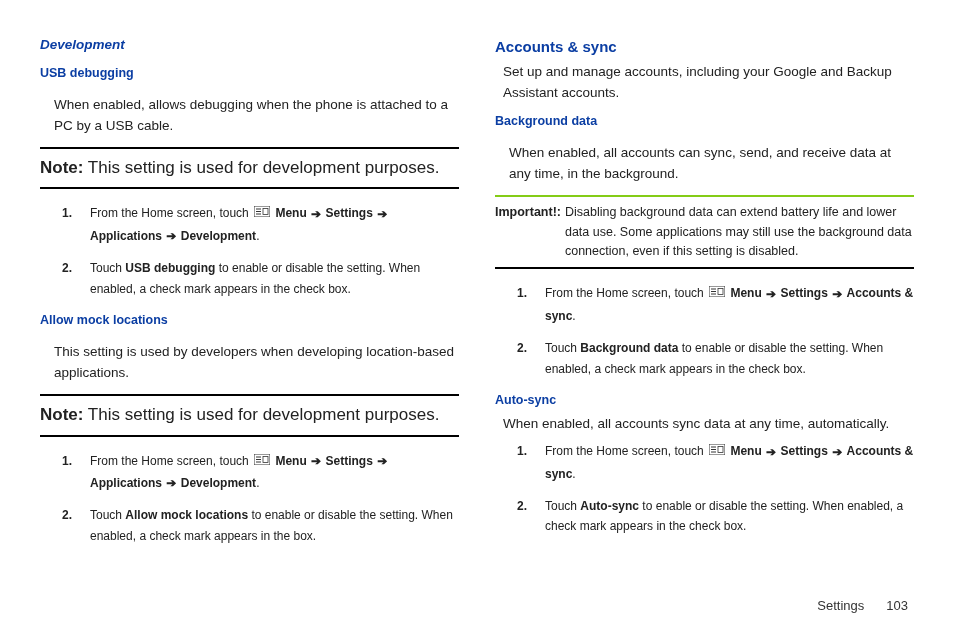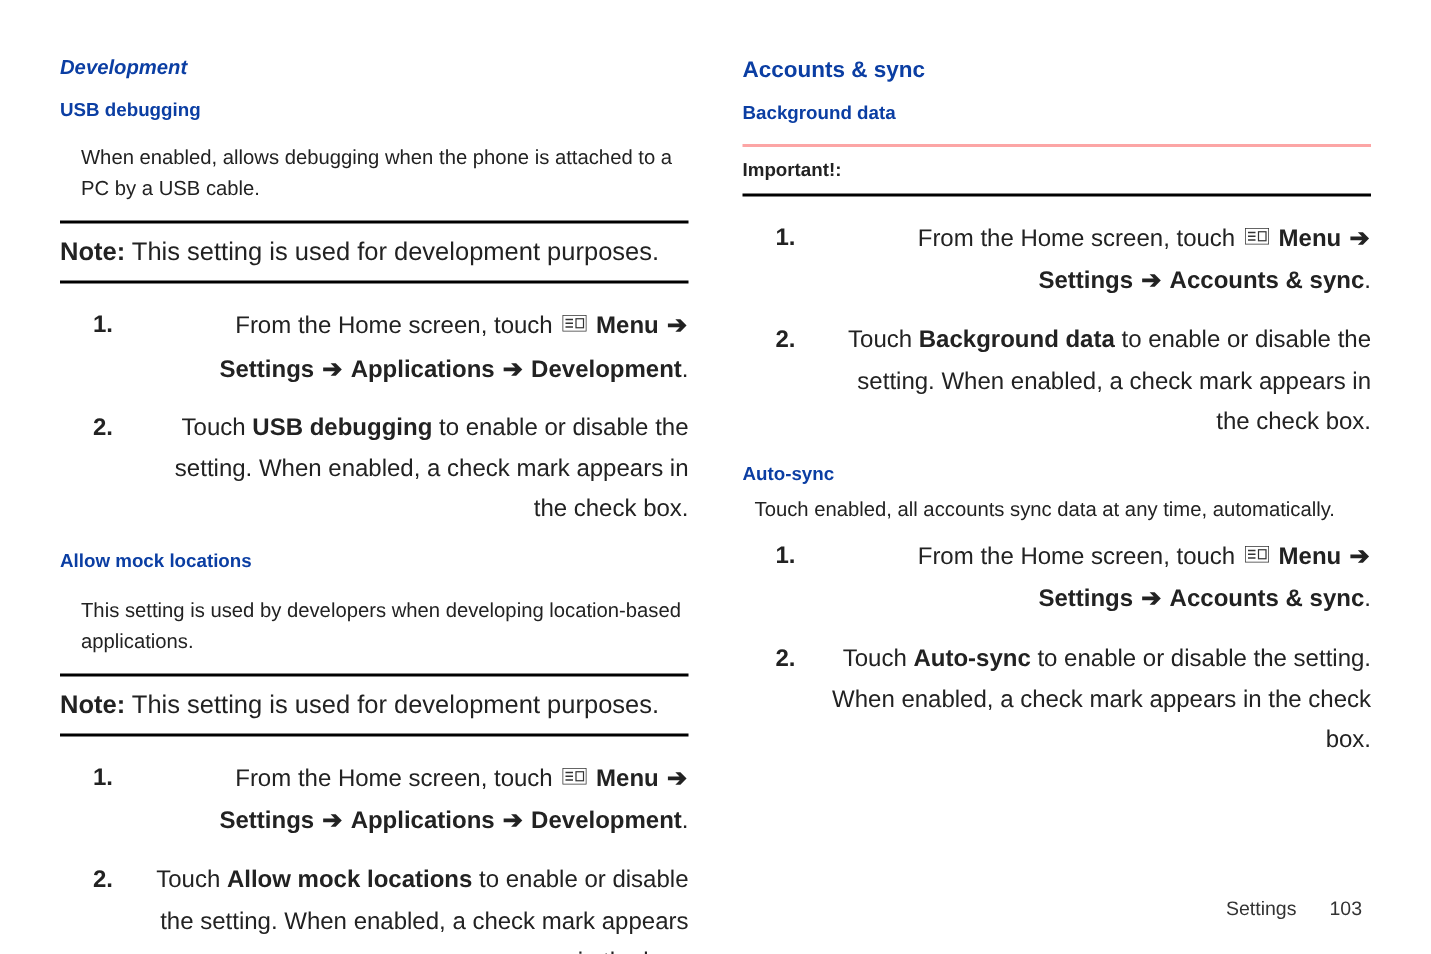--- a/index.html
+++ b/index.html
@@ -57,21 +57,21 @@
     border-top: 2px solid #000;
     border-bottom: 2px solid #000;
     padding: 6px 0;
     margin: 10px 0 14px 0;
     font-size: 17px;
   }
   .note-box .label {
     font-weight: bold;
   }
   .important-box {
-    border-top: 2px solid #fca5a5;
+    border-top: 2px solid #84cc16;
     border-bottom: 2px solid #000;
     padding: 6px 0;
     margin: 10px 0 14px 0;
     font-size: 12.5px;
     display: flex;
   }
   .important-box .ilabel {
     font-weight: bold;
     white-space: nowrap;
     margin-right: 4px;
@@ -83,23 +83,22 @@
     margin: 4px 0 10px 22px;
     padding: 0;
     counter-reset: step;
     list-style: none;
   }
   ol.steps > li {
     counter-increment: step;
     position: relative;
     padding-left: 28px;
     margin-bottom: 12px;
-    font-size: 16px;
+    font-size: 12px;
     line-height: 1.7;
-    text-align: right;
   }
   ol.steps > li::before {
     content: counter(step) ".";
     position: absolute;
     left: 0;
     font-weight: bold;
   }
   .b { font-weight: bold; }
   .arrow { font-weight: bold; padding: 0 1px; }
   .menu-icon {
@@ -173,25 +172,28 @@
         <span class="b">Development</span><span>.</span>
       </li>
       <li>
         <span>Touch </span><span class="b">Allow mock locations</span><span> to enable or disable the setting. When enabled, a check mark appears in the box.</span>
       </li>
     </ol>
   </div>
 
   <div class="col">
     <div class="h-top-blue">Accounts &amp; sync</div>
+    <p class="body">Set up and manage accounts, including your Google and Backup Assistant accounts.</p>
 
     <div class="h-sub-blue">Background data</div>
+    <p class="body-ind2">When enabled, all accounts can sync, send, and receive data at any time, in the background.</p>
 
     <div class="important-box">
       <span class="ilabel">Important!:</span>
+      <span class="itext">Disabling background data can extend battery life and lower data use. Some applications may still use the background data connection, even if this setting is disabled.</span>
     </div>
 
     <ol class="steps">
       <li>
         <span>From the Home screen, touch </span><span class="menu-icon"><svg width="16" height="11" viewBox="0 0 16 11">
               <rect x="0" y="0" width="16" height="11" fill="none" stroke="#333" stroke-width="1"></rect>
               <line x1="2" y1="3" x2="7" y2="3" stroke="#333" stroke-width="1"></line>
               <line x1="2" y1="5.5" x2="7" y2="5.5" stroke="#333" stroke-width="1"></line>
               <line x1="2" y1="8" x2="7" y2="8" stroke="#333" stroke-width="1"></line>
               <rect x="9" y="2.5" width="5" height="6" fill="none" stroke="#333" stroke-width="0.8"></rect>
@@ -199,21 +201,21 @@
         <span class="b">Menu</span> <span class="arrow">➔</span>
         <span class="b">Settings</span> <span class="arrow">➔</span>
         <span class="b">Accounts &amp; sync</span><span>.</span>
       </li>
       <li>
         <span>Touch </span><span class="b">Background data</span><span> to enable or disable the setting. When enabled, a check mark appears in the check box.</span>
       </li>
     </ol>
 
     <div class="h-sub-blue">Auto-sync</div>
-    <p class="body">Touch enabled, all accounts sync data at any time, automatically.</p>
+    <p class="body">When enabled, all accounts sync data at any time, automatically.</p>
 
     <ol class="steps">
       <li>
         <span>From the Home screen, touch </span><span class="menu-icon"><svg width="16" height="11" viewBox="0 0 16 11">
               <rect x="0" y="0" width="16" height="11" fill="none" stroke="#333" stroke-width="1"></rect>
               <line x1="2" y1="3" x2="7" y2="3" stroke="#333" stroke-width="1"></line>
               <line x1="2" y1="5.5" x2="7" y2="5.5" stroke="#333" stroke-width="1"></line>
               <line x1="2" y1="8" x2="7" y2="8" stroke="#333" stroke-width="1"></line>
               <rect x="9" y="2.5" width="5" height="6" fill="none" stroke="#333" stroke-width="0.8"></rect>
             </svg></span>

